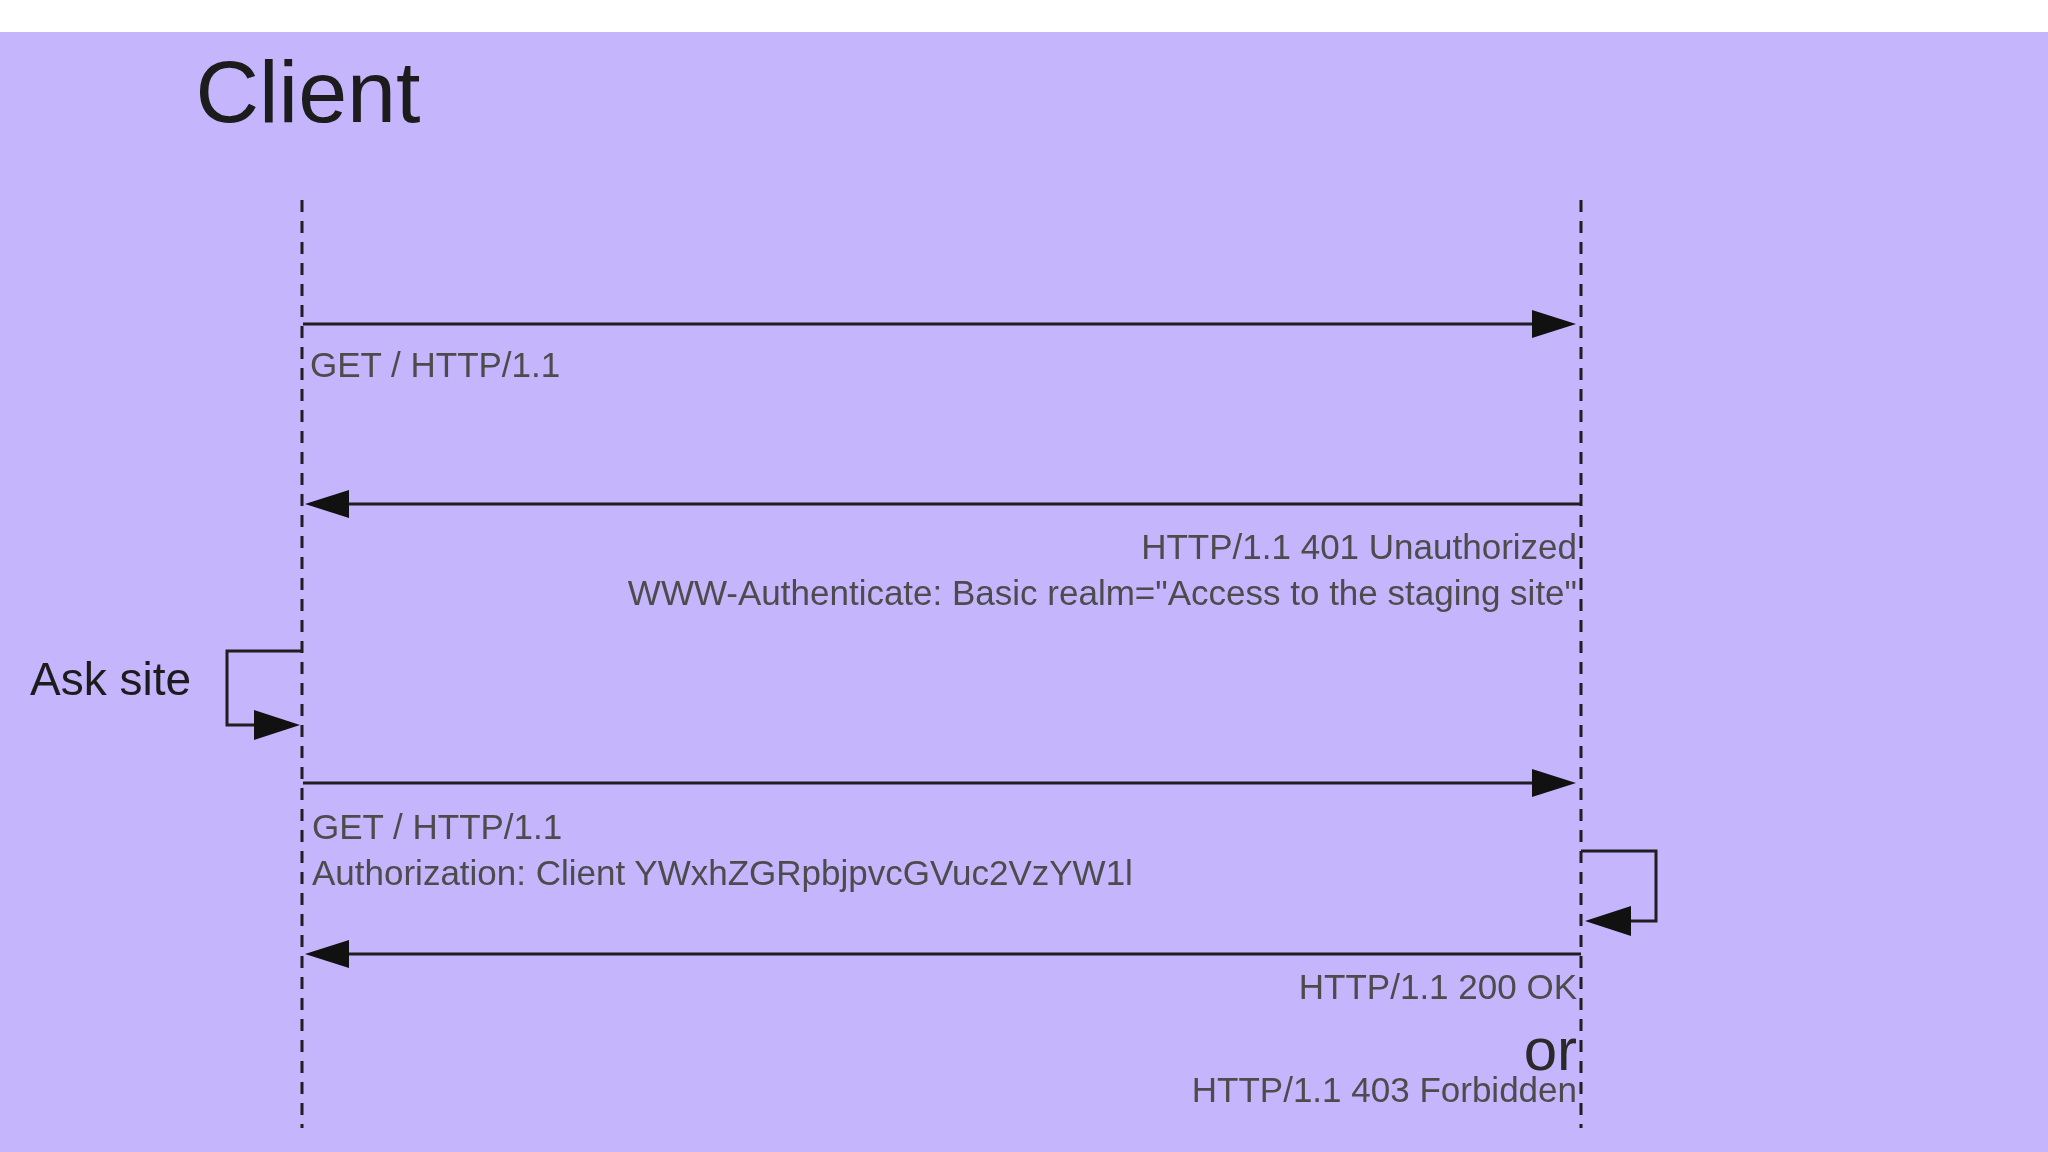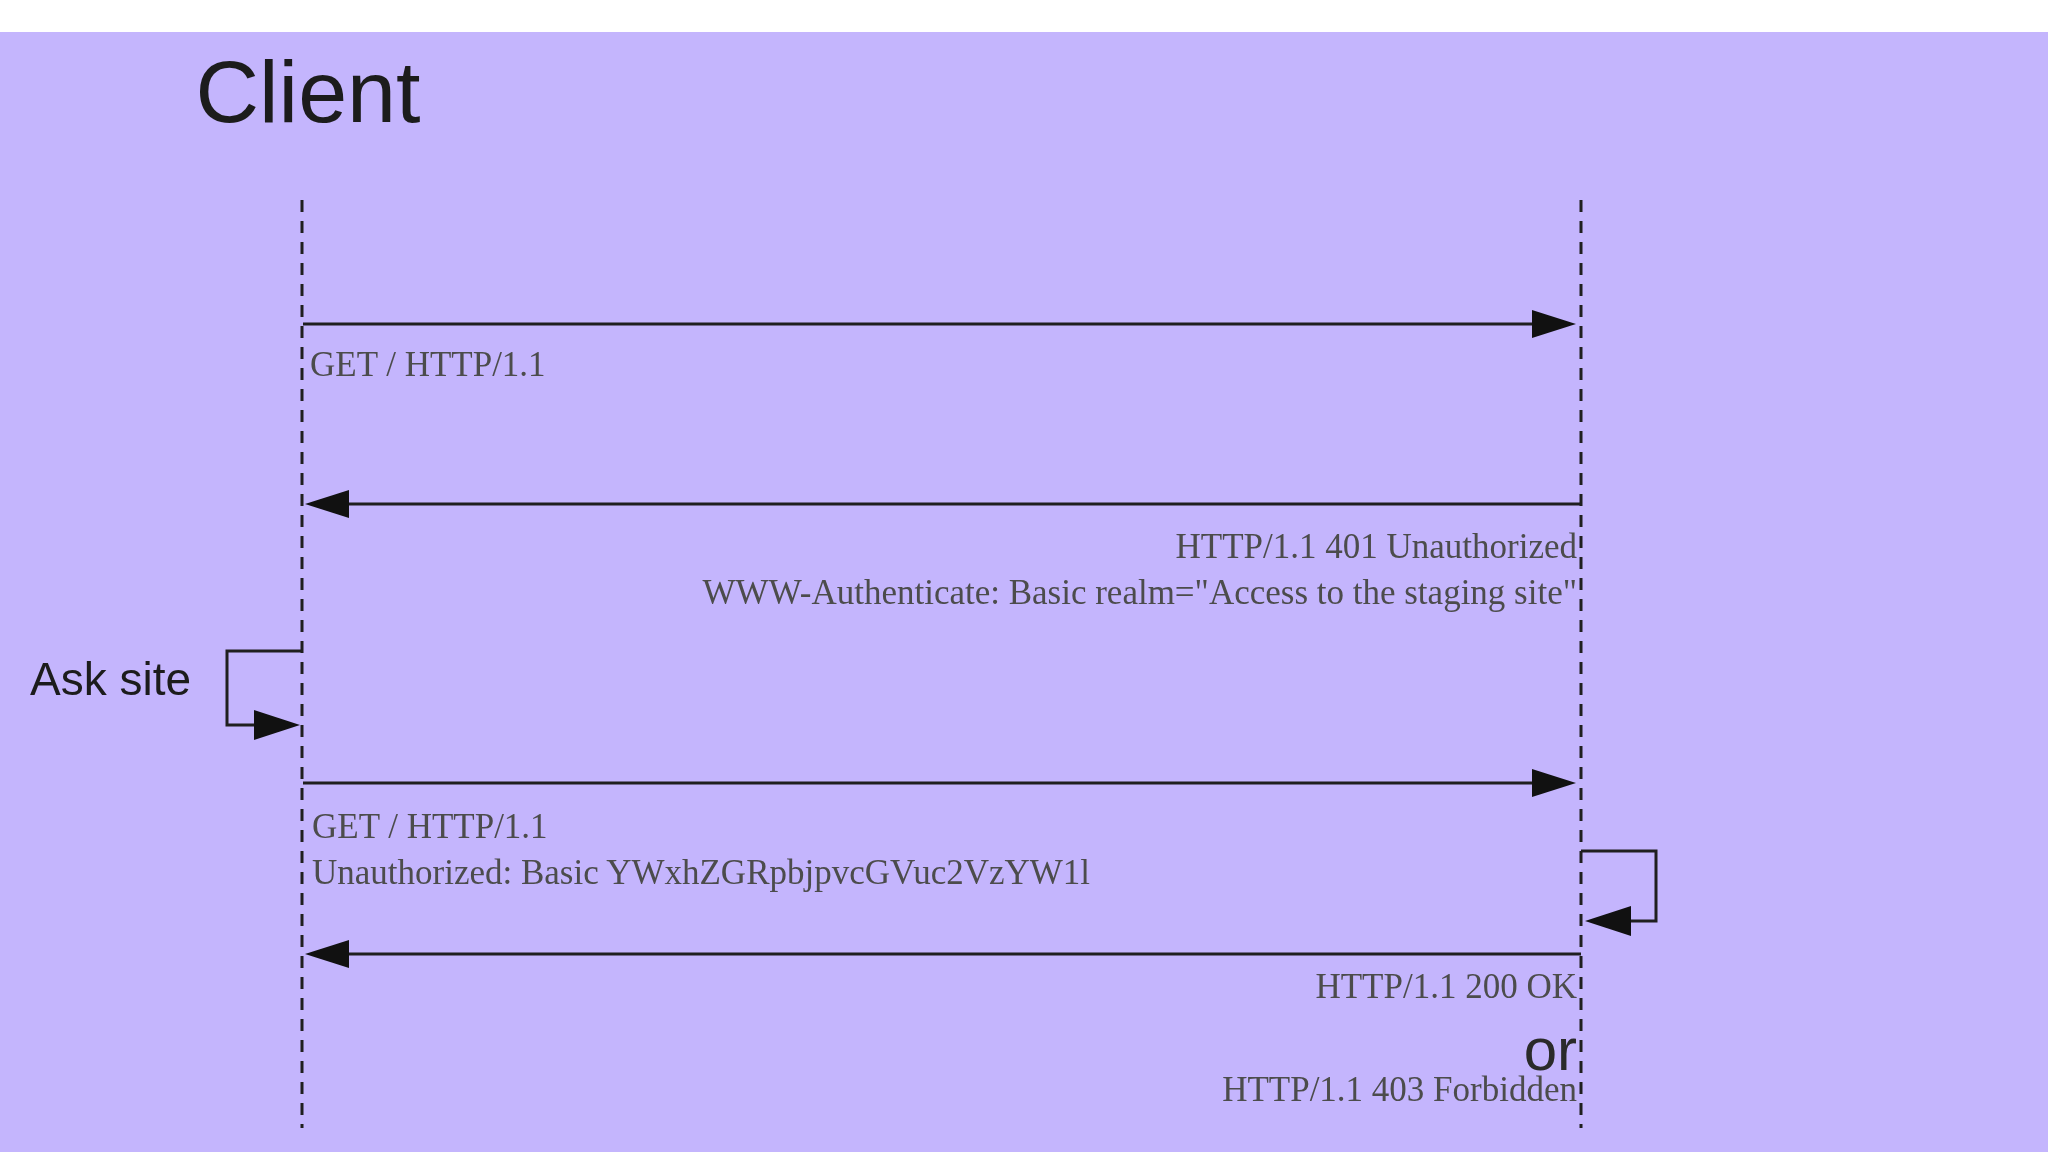--- a/index.html
+++ b/index.html
@@ -25,21 +25,21 @@
     position: absolute;
     transform: translateX(-50%);
     font-family: "Liberation Sans", sans-serif;
     font-size: 88px;
     line-height: 1;
     color: #1c1c1c;
     white-space: nowrap;
   }
   .mono-label {
     position: absolute;
-    font-family: Liberation Serif, serif;
+    font-family: Liberation Sans, sans-serif;
     font-size: 35px;
     line-height: 46px;
     color: #4c4c4c;
     white-space: pre;
   }
   .mono-label.right {
   }
   .action-label {
     position: absolute;
     font-family: "Liberation Sans", sans-serif;
@@ -90,20 +90,20 @@
   <div class="actor-title" style="left:308px; top:16px;">Client</div>
 
   <div class="mono-label" style="left:310px; top:310px;">GET / HTTP/1.1</div>
 
   <div class="mono-label right" style="right:471px; top:492px;">HTTP/1.1 401 Unauthorized</div>
   <div class="mono-label right" style="right:471px; top:538px;">WWW-Authenticate: Basic realm="Access to the staging site"</div>
 
   <div class="action-label" style="left:30px; top:624px;">Ask site</div>
 
   <div class="mono-label" style="left:312px; top:772px;">GET / HTTP/1.1</div>
-  <div class="mono-label" style="left:312px; top:818px;">Unauthorized: Basic YWxhZGRpbjpvcGVuc2VzYW1l</div>
+  <div class="mono-label" style="left:312px; top:818px;">Authorization: Client YWxhZGRpbjpvcGVuc2VzYW1l</div>
 
 
   <div class="mono-label right" style="right:471px; top:932px;">HTTP/1.1 200 OK</div>
   <div class="or-label" style="right:471px; top:988px;">or</div>
   <div class="mono-label right" style="right:471px; top:1035px;">HTTP/1.1 403 Forbidden</div>
 
 </div>
 
 </body></html>

